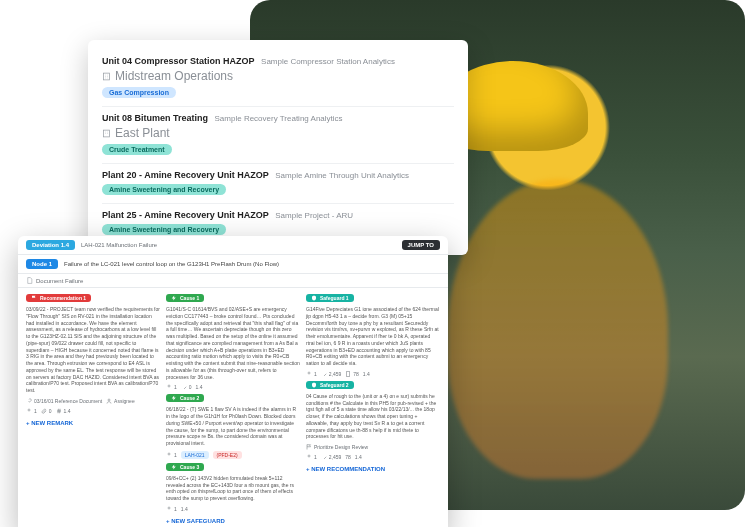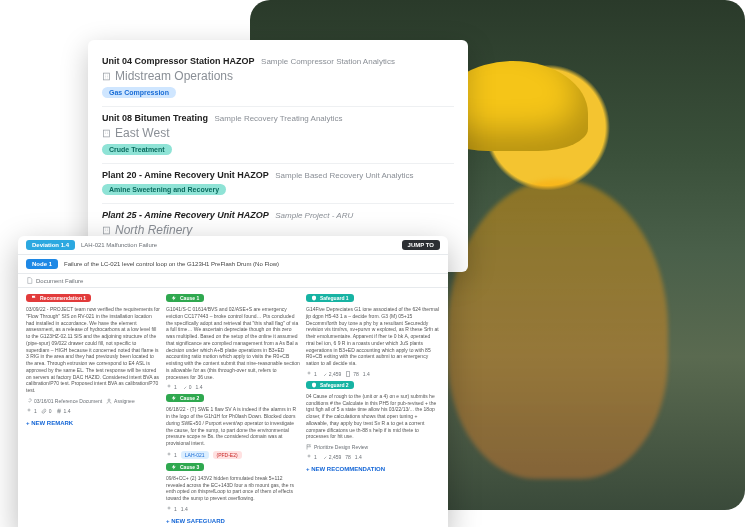--- a/index.html
+++ b/index.html
@@ -50,21 +50,21 @@
     top: 40px;
     width: 380px;
     background: #fff;
     border-radius: 6px;
     box-shadow: 0 8px 28px rgba(0,0,0,.22);
     padding: 10px 14px 12px;
     font-size: 9px;
     color: #333;
   }
   .proj-row { padding: 6px 0 8px; border-bottom: 1px solid #eef0f2; }
-  .proj-row:last-child { border-bottom: none; font-style: italic; }
+  .proj-row:last-child { border-bottom: none; }
   .proj-title { font-weight: 600; font-size: 9px; color:#222; }
   .proj-sub { color:#8a8f96; font-size: 8px; margin-left: 4px; }
   .proj-meta { display:flex; align-items:center; gap:4px; margin-top:3px; color:#8a8f96; font-size:12px;}
   .proj-meta svg { width:9px; height:9px; }
   .pill { display:inline-block; padding:2px 7px; border-radius:9px; font-size:7px; font-weight:600; margin-top:4px; }
   .pill-blue  { background:#cfe6ff; color:#1a6dd6; }
   .pill-teal  { background:#8fe3d6; color:#0a6b5e; }
 
   
   .card-analyzer {
@@ -155,39 +155,32 @@
     <span class="pill pill-blue">Gas Compression</span>
   </div>
   <div class="proj-row">
     <span class="proj-title">Unit 08 Bitumen Treating</span>
     <span class="proj-sub">Sample Recovery Treating Analytics</span>
     <div class="proj-meta">
       <svg viewBox="0 0 24 24" fill="none" stroke="#9aa0a6" stroke-width="2">
           <rect x="4" y="3" width="16" height="18"></rect>
           <path d="M9 8h1M14 8h1M9 12h1M14 12h1"></path>
         </svg>
-      <span>East West</span>
+      <span>East Plant</span>
     </div>
     <span class="pill pill-teal">Crude Treatment</span>
   </div>
   <div class="proj-row">
     <span class="proj-title">Plant 20 - Amine Recovery Unit HAZOP</span>
-    <span class="proj-sub">Sample Based Recovery Unit Analytics</span>
+    <span class="proj-sub">Sample Amine Through Unit Analytics</span>
     <span class="pill pill-teal">Amine Sweetening and Recovery</span>
   </div>
   <div class="proj-row">
     <span class="proj-title">Plant 25 - Amine Recovery Unit HAZOP</span>
     <span class="proj-sub">Sample Project - ARU</span>
-    <div class="proj-meta">
-      <svg viewBox="0 0 24 24" fill="none" stroke="#9aa0a6" stroke-width="2">
-          <rect x="4" y="3" width="16" height="18"></rect>
-          <path d="M9 8h1M14 8h1M9 12h1M14 12h1"></path>
-        </svg>
-      <span>North Refinery</span>
-    </div>
     <span class="pill pill-teal">Amine Sweetening and Recovery</span>
   </div>
 </div>
 
 <div class="card-analyzer">
   <div class="an-topbar">
     <span class="crumb-chip">Deviation 1.4</span>
     <span class="crumb-text">LAH-021 Malfunction Failure</span>
     <span class="jump-btn">JUMP TO</span>
   </div>

